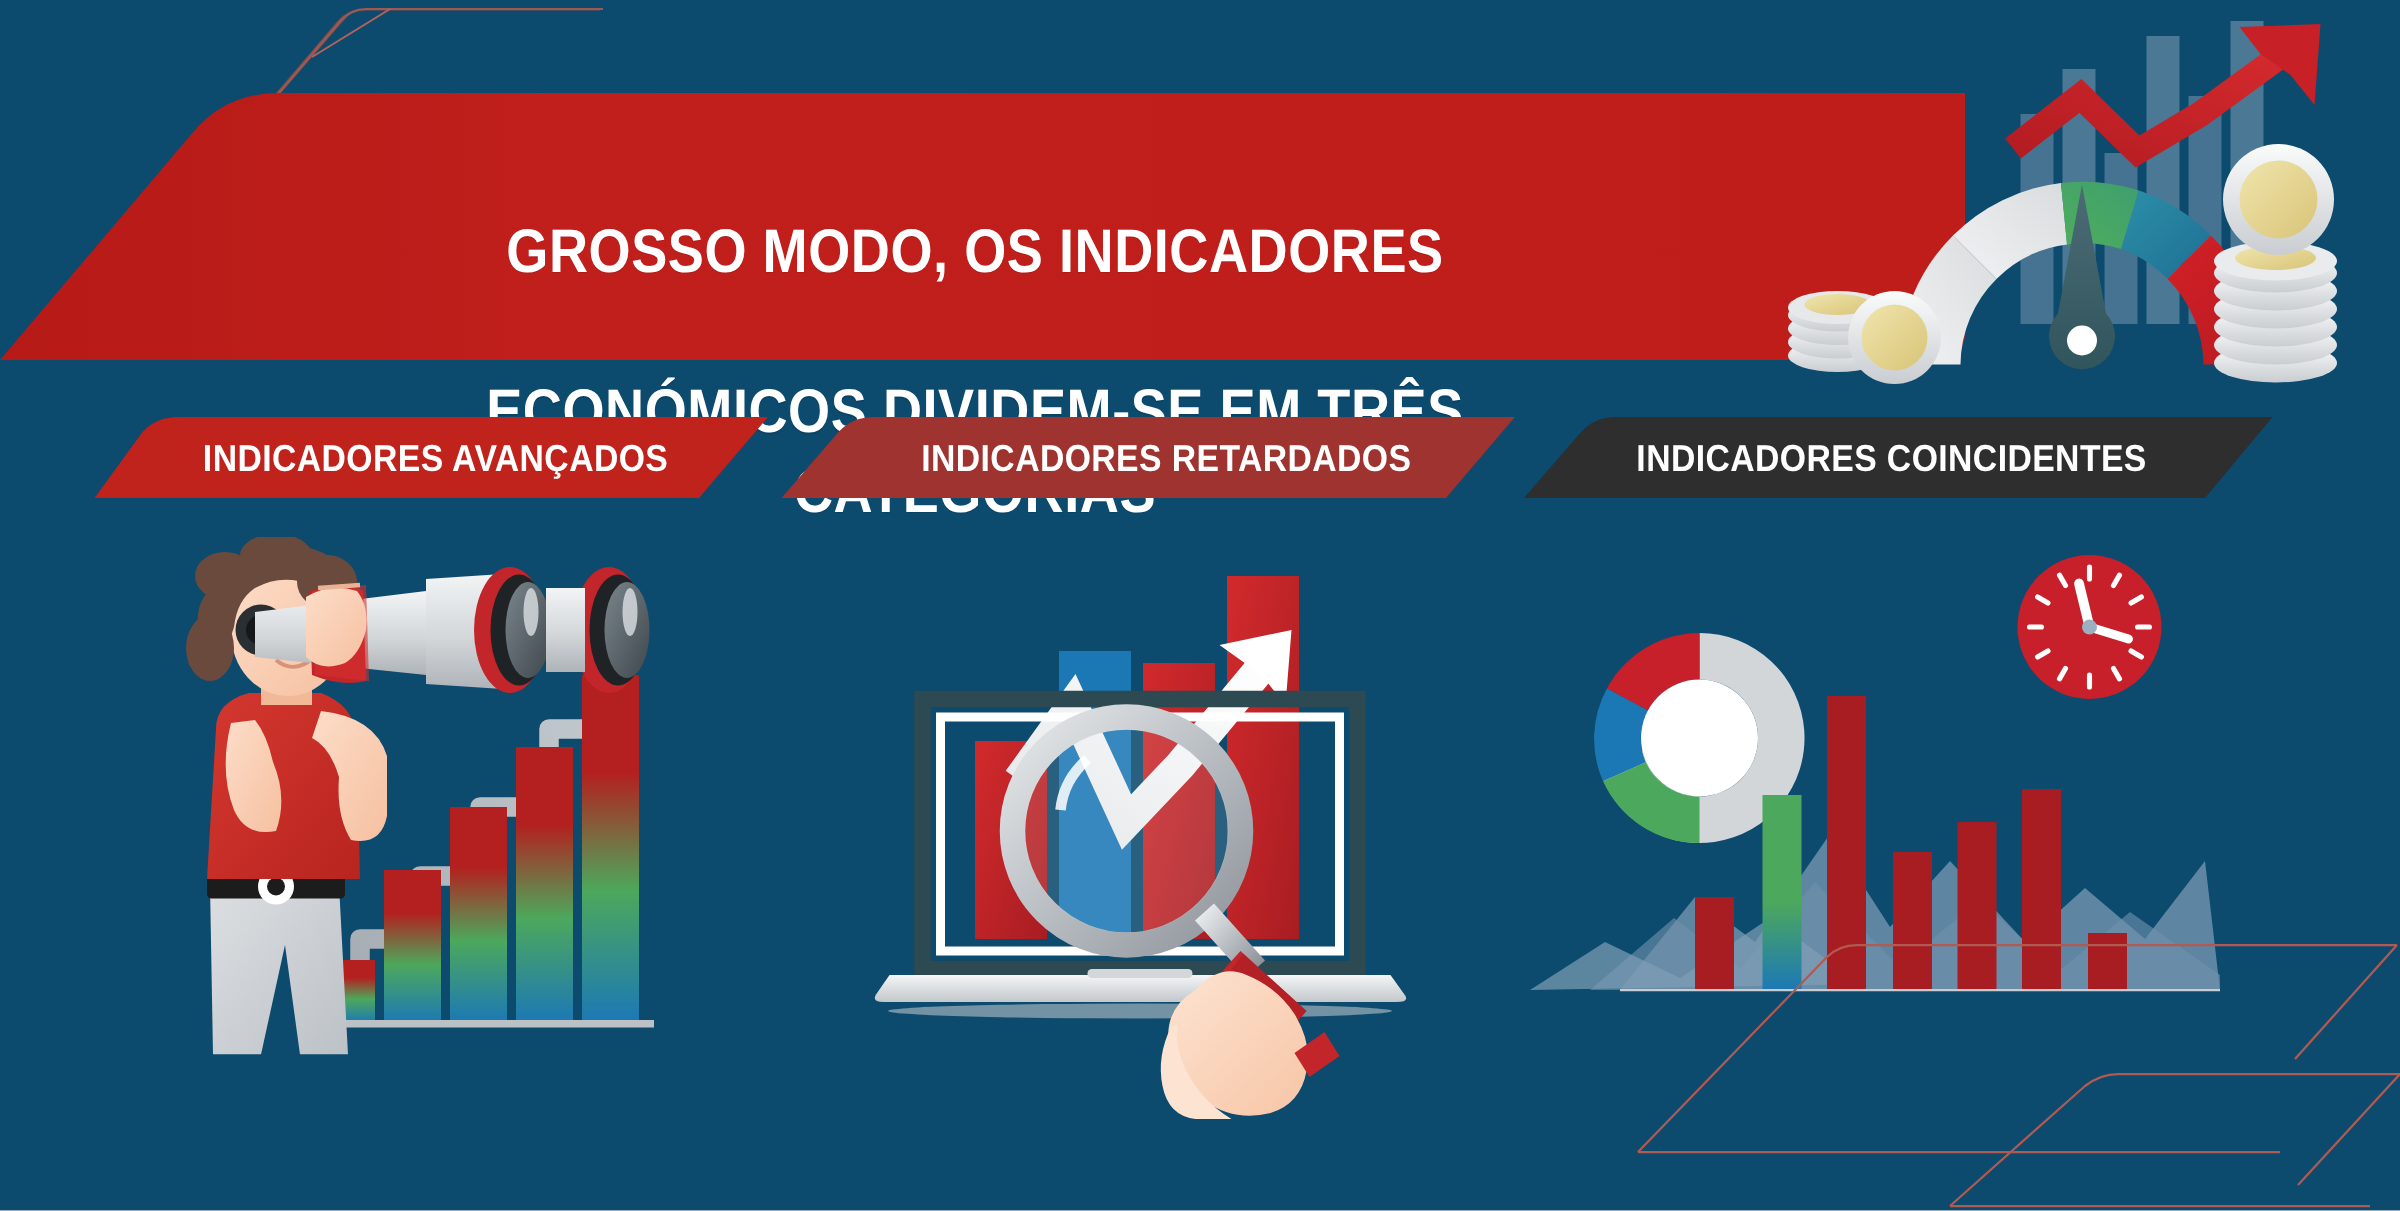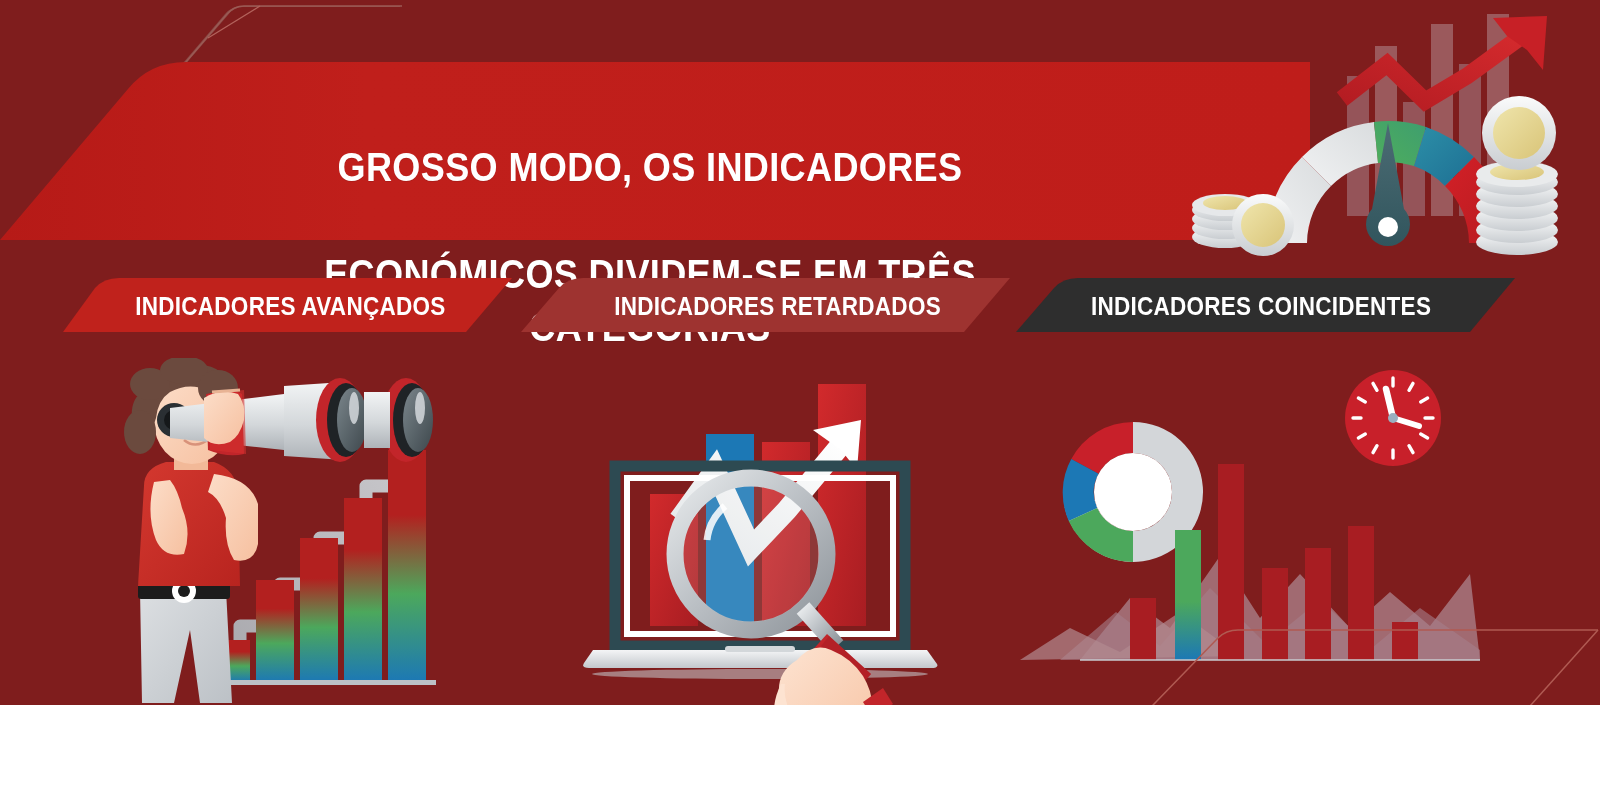--- a/index.html
+++ b/index.html
@@ -7,23 +7,23 @@
     margin: 0;
     padding: 0;
     background: #ffffff;
   }
   body {
     font-family: "Liberation Sans", sans-serif;
   }
   #stage {
     position: relative;
     width: 1600px;
-    height: 705px;
+    height: 807px;
     overflow: hidden;
-    background: #7f1d1d;
+    background: #0c4a6e;
   }
   
   #header-banner {
     position: absolute;
     left: 0;
     top: 26px;
     width: 1310px;
     height: 214px;
   }
   #header-title {

